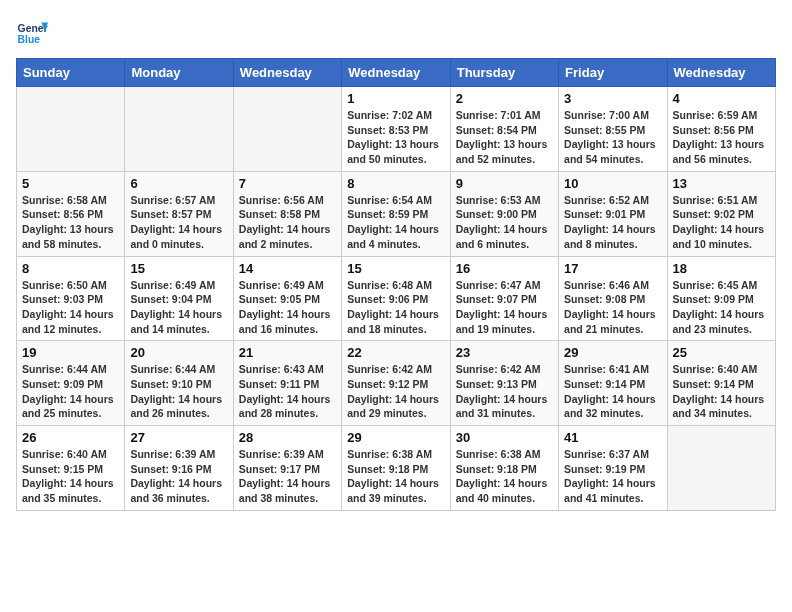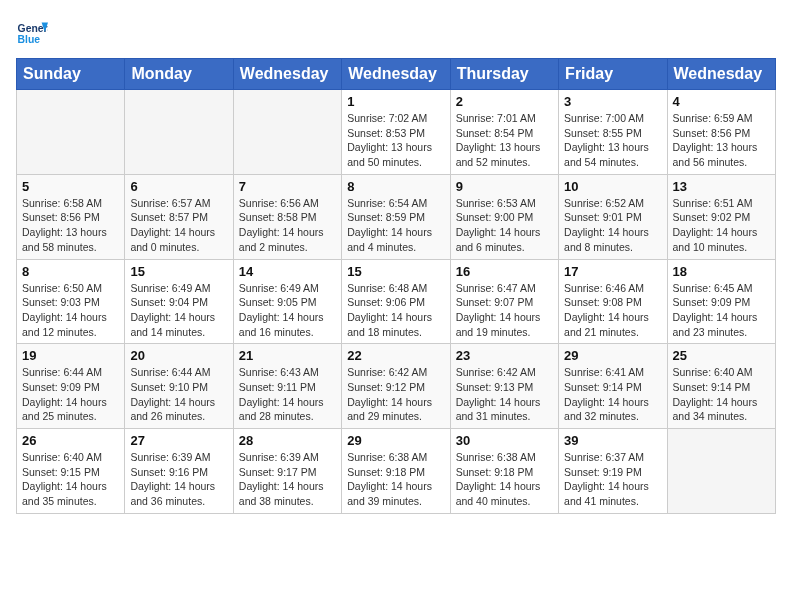--- a/index.html
+++ b/index.html
@@ -40,21 +40,21 @@
     table {
       width: 100%;
       border-collapse: collapse;
       table-layout: fixed;
     }
     th {
       background-color: #3a6bc4;
       color: #fff;
       text-align: left;
       padding: 6px 6px;
-      font-size: 16px;
+      font-size: 13px;
       font-weight: bold;
       border: 1px solid #2a5ab4;
     }
     td {
       border: 1px solid #ccc;
       vertical-align: top;
       padding: 4px 5px;
       font-size: 11px;
       color: #222;
       height: 80px;
@@ -66,20 +66,21 @@
     .day-num {
       font-size: 13px;
       font-weight: bold;
       margin-bottom: 2px;
       color: #111;
     }
     .day-info {
       font-size: 10.5px;
       line-height: 1.4;
       color: #333;
+      font-weight: bold;
     }
     tr:nth-child(even) td {
       background: #f9f9f9;
     }
     tr:nth-child(even) td.empty {
       background: #efefef;
     }
   </style>
 </head>
 <body>
@@ -357,21 +358,21 @@
         </td>
         <td>
           <div class="day-num">30</div>
           <div class="day-info">
             Sunrise: 6:38 AM<br>
             Sunset: 9:18 PM<br>
             Daylight: 14 hours and 40 minutes.
           </div>
         </td>
         <td>
-          <div class="day-num">39</div>
+          <div class="day-num">41</div>
           <div class="day-info">
             Sunrise: 6:37 AM<br>
             Sunset: 9:19 PM<br>
             Daylight: 14 hours and 41 minutes.
           </div>
         </td>
         <td class="empty"></td>
       </tr>
     </tbody>
 </table>

